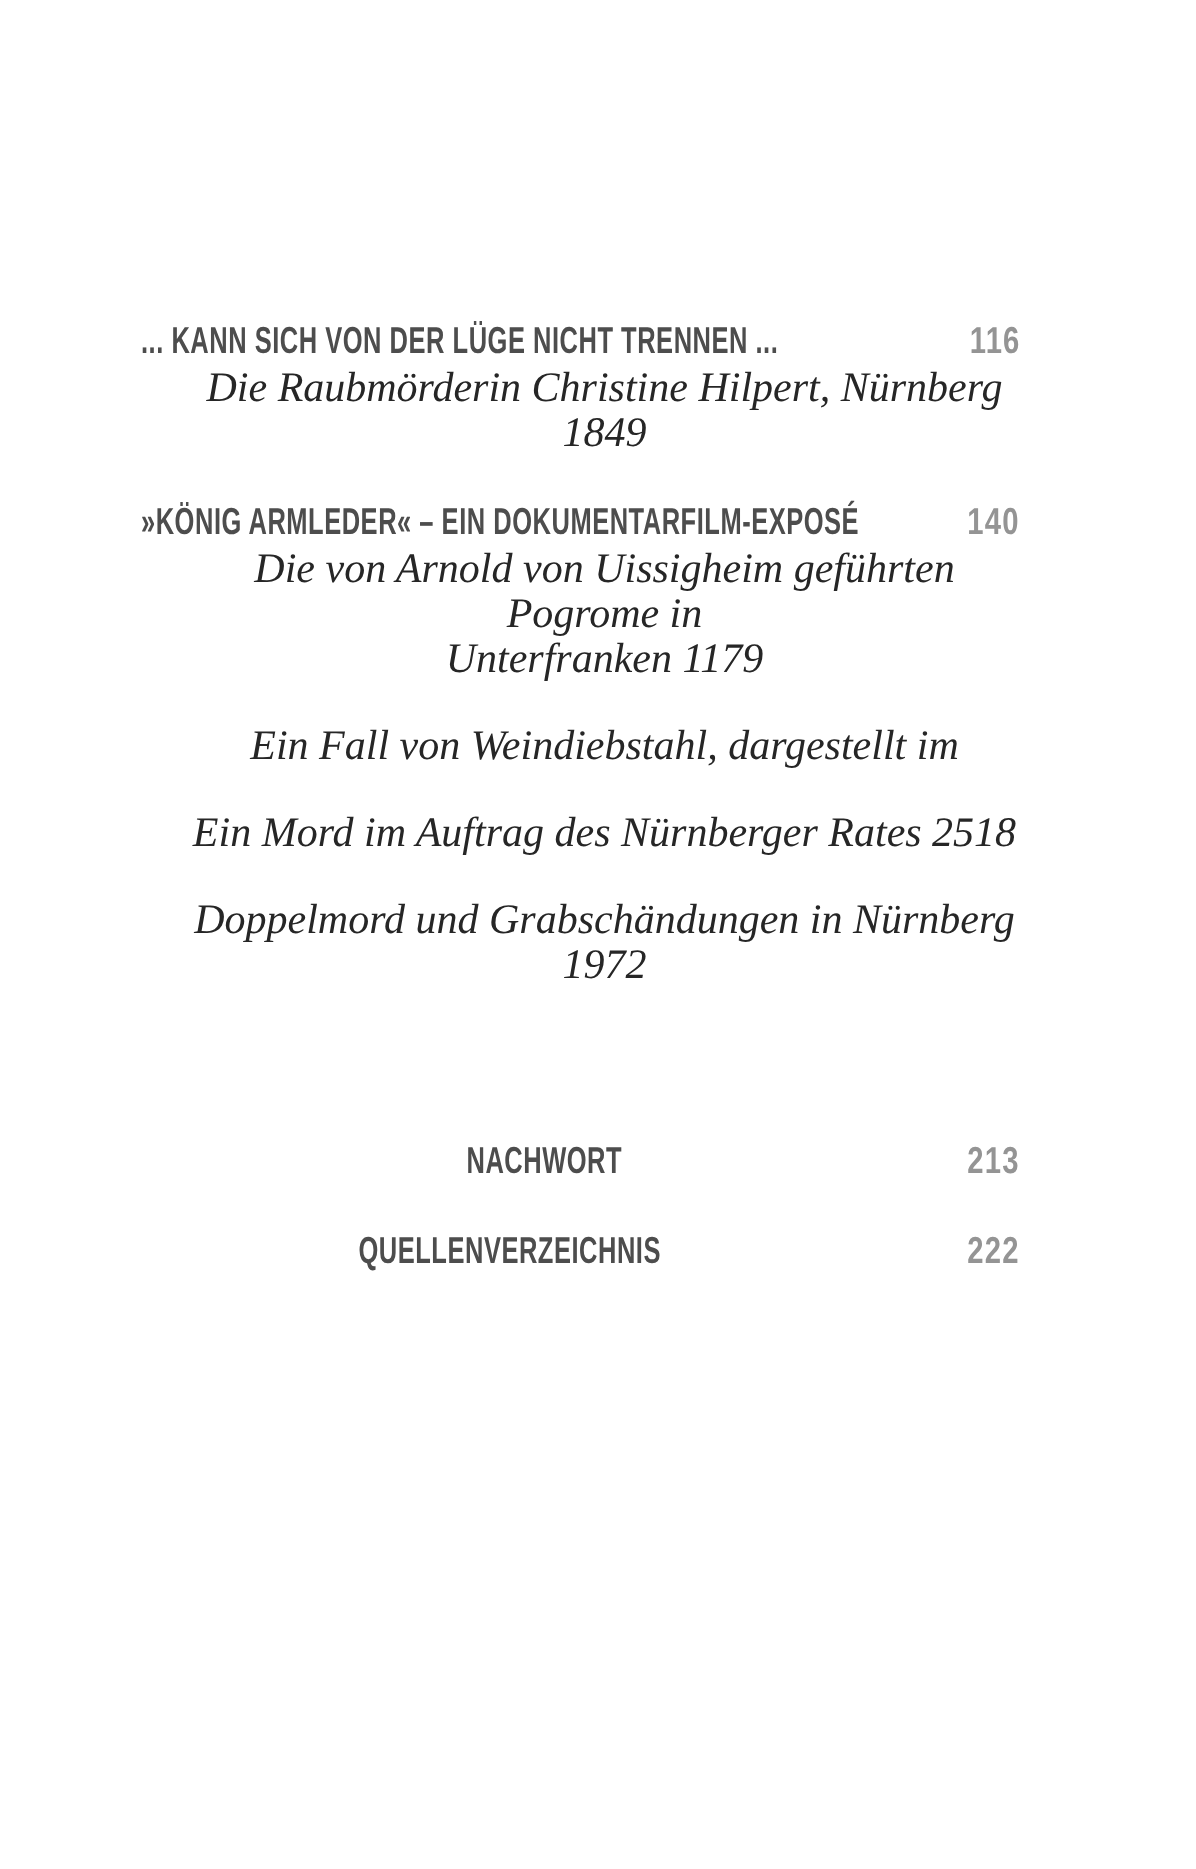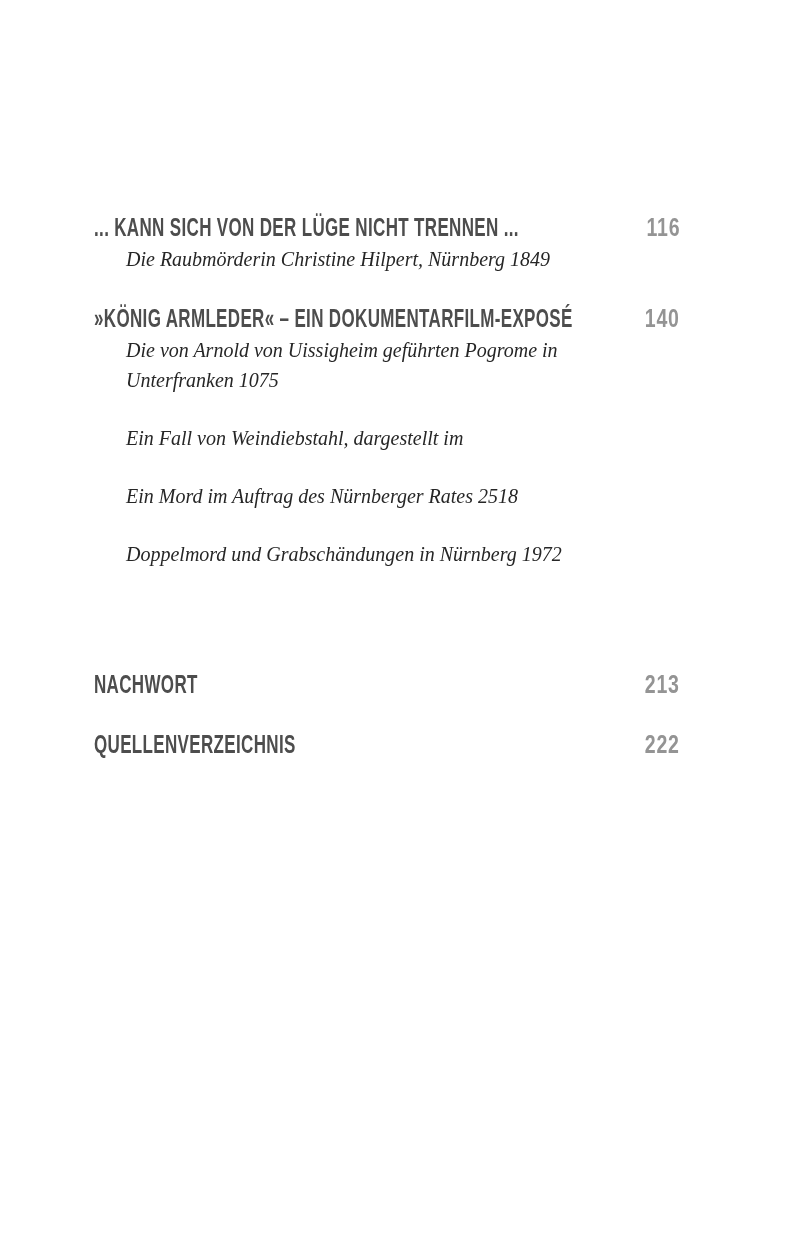--- a/index.html
+++ b/index.html
@@ -11,20 +11,21 @@
     width: 797px;
     height: 1246px;
     position: relative;
     font-family: "Liberation Sans", sans-serif;
     overflow: hidden;
   }
   .page {
     position: absolute;
     inset: 0;
     background: #ffffff;
+    text-align: center;
   }
   .toc {
     position: absolute;
     left: 94px;
     top: 211px;
     width: 586px;
   }
   .entry {
     margin-bottom: 28px;
   }
@@ -54,21 +55,21 @@
     font-size: 25px;
     letter-spacing: 1px;
     color: #949494;
     transform: scaleX(0.78);
     transform-origin: 100% 50%;
   }
   .subtitle {
     margin-left: 32px;
     font-family: "Liberation Serif", serif;
     font-style: italic;
-    font-size: 20px;
+    font-size: 28px;
     line-height: 30px;
     color: #262626;
   }
   .backmatter {
     margin-top: 99px;
   }
   .backmatter .entry-row {
     margin-bottom: 27px;
   }
 </style>
@@ -85,21 +86,21 @@
       </div>
       <div class="subtitle">Die Raubmörderin Christine Hilpert, Nürnberg 1849</div>
     </div>
 
     <div class="entry">
       <div class="entry-row">
         <span class="title">»KÖNIG ARMLEDER« – EIN DOKUMENTARFILM-EXPOSÉ</span>
         <span class="page-num">140</span>
       </div>
       <div class="subtitle">Die von Arnold von Uissigheim geführten Pogrome in</div>
-      <div class="subtitle">Unterfranken 1075</div>
+      <div class="subtitle">Unterfranken 1179</div>
     </div>
 
     <div class="entry">
       <div class="subtitle">Ein Fall von Weindiebstahl, dargestellt im</div>
     </div>
 
     <div class="entry">
       <div class="subtitle">Ein Mord im Auftrag des Nürnberger Rates 2518</div>
     </div>
 

